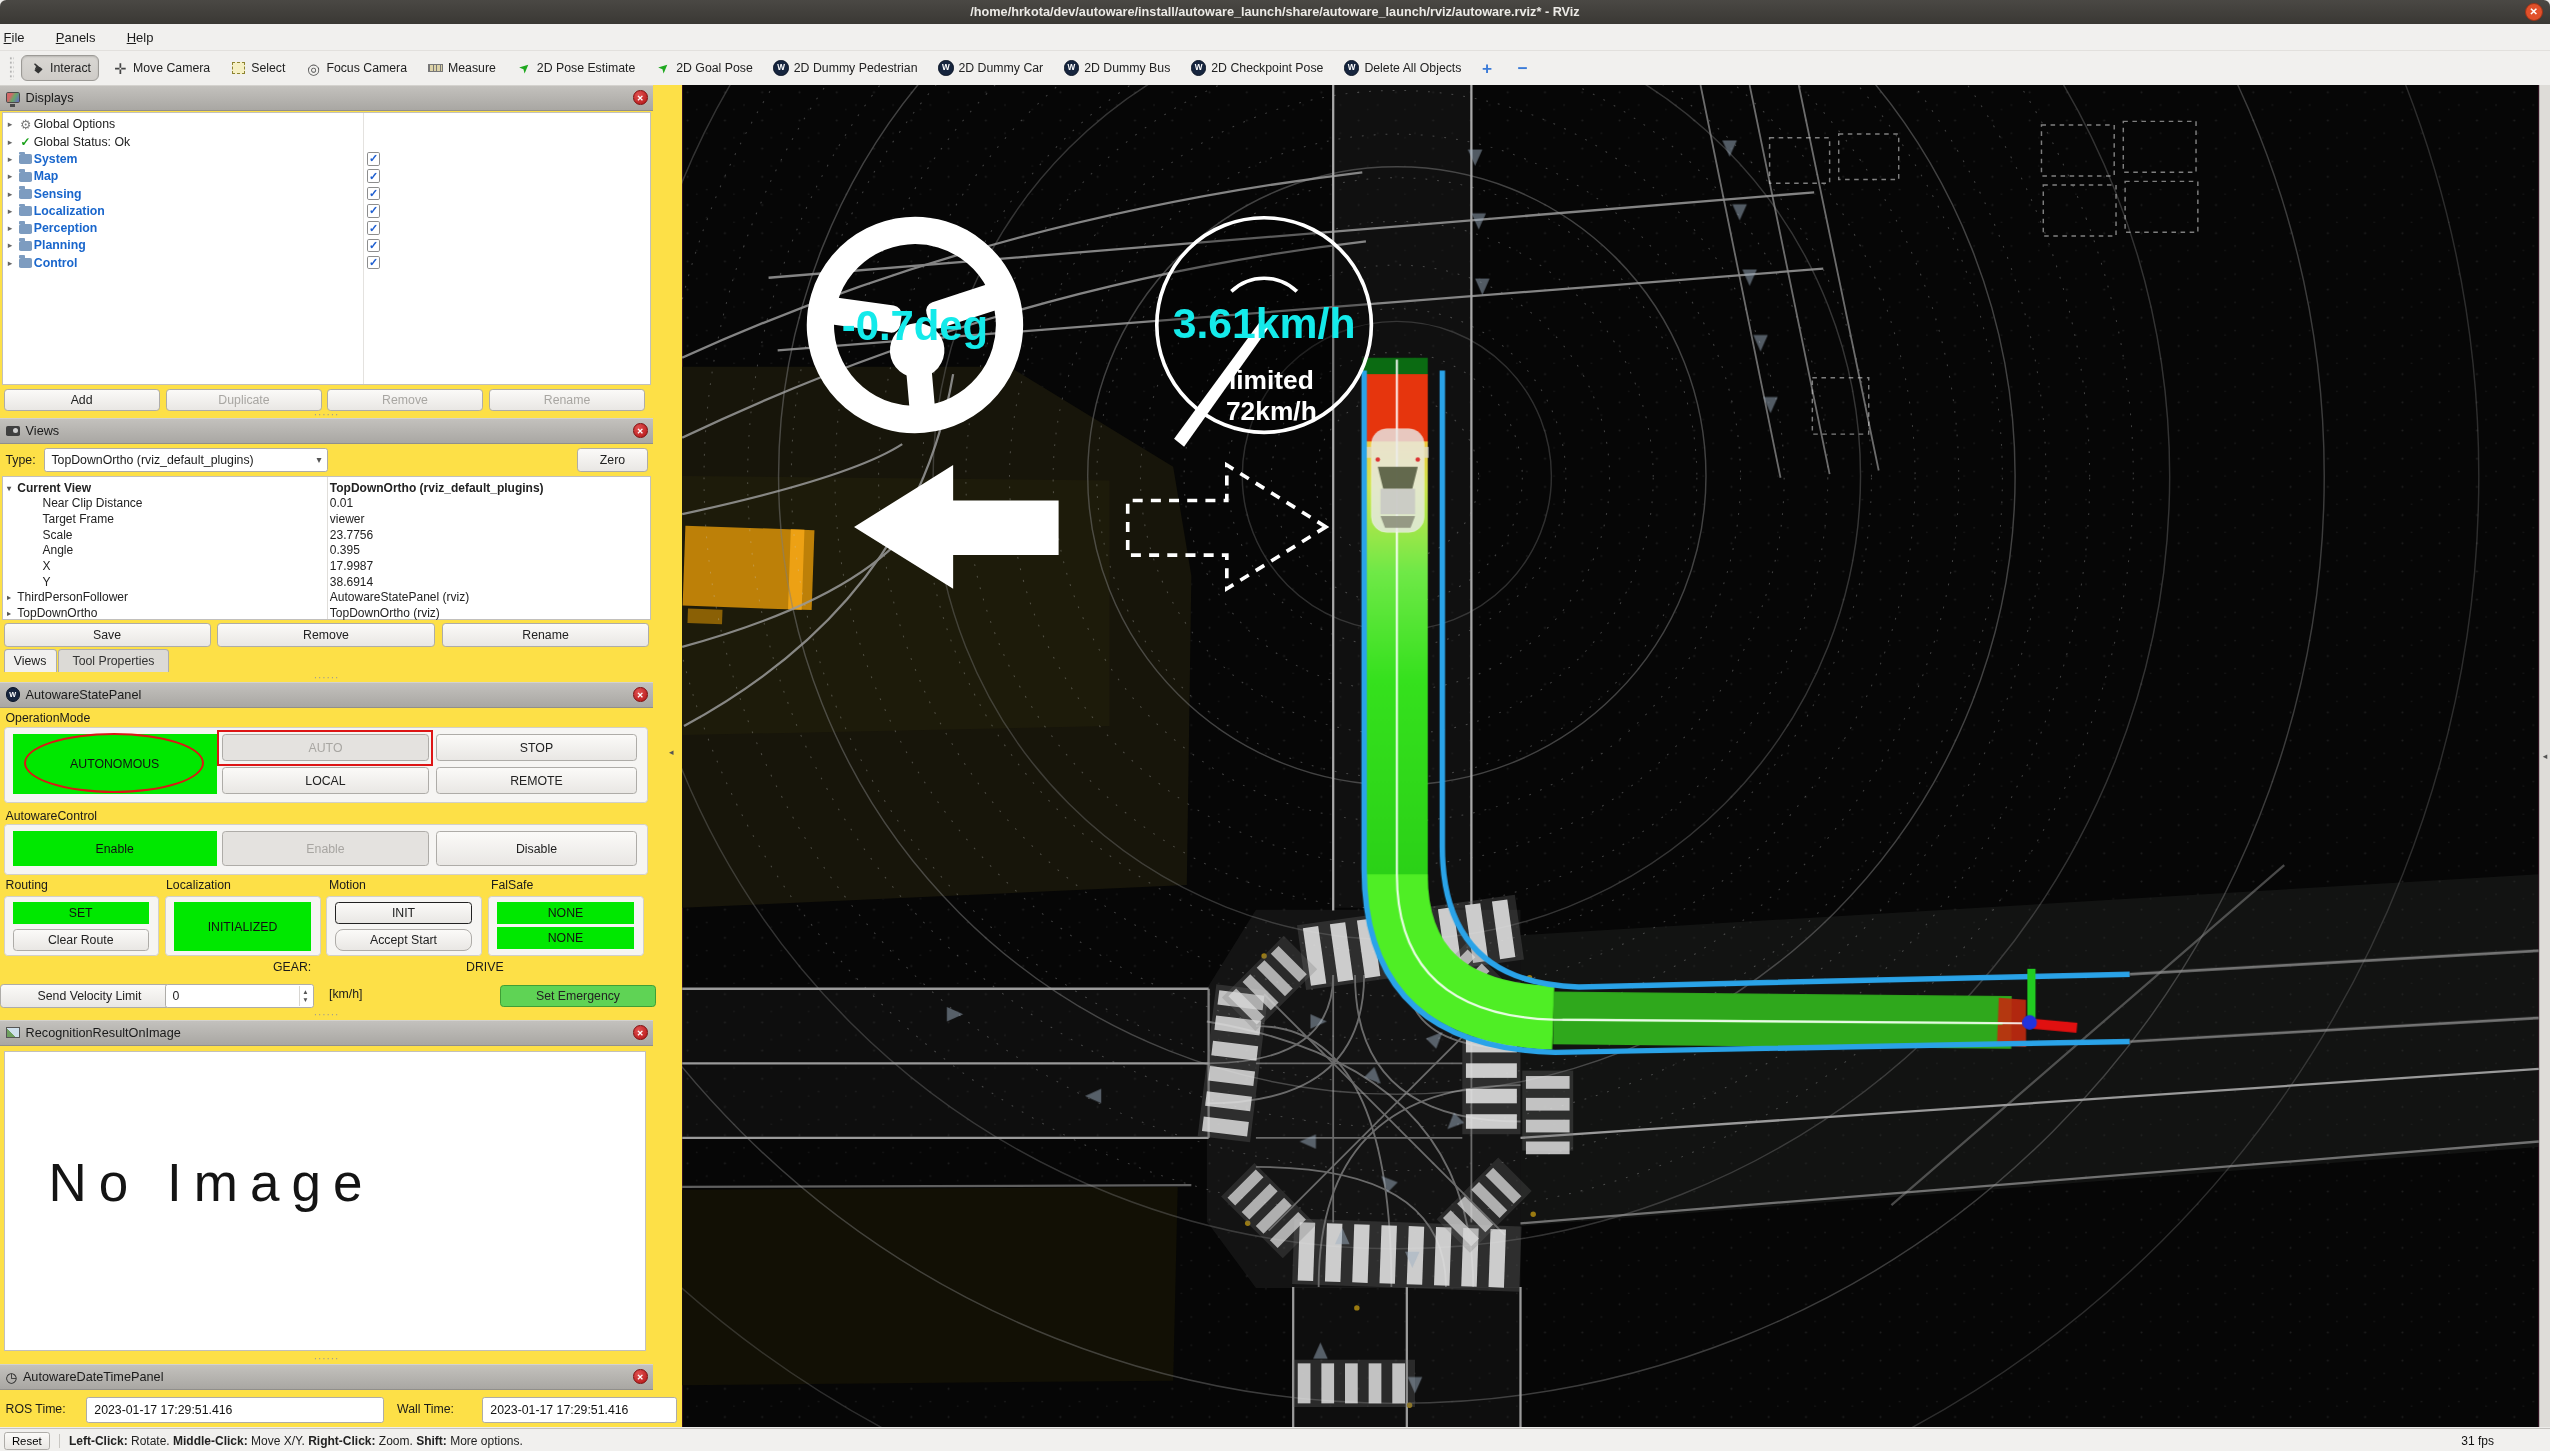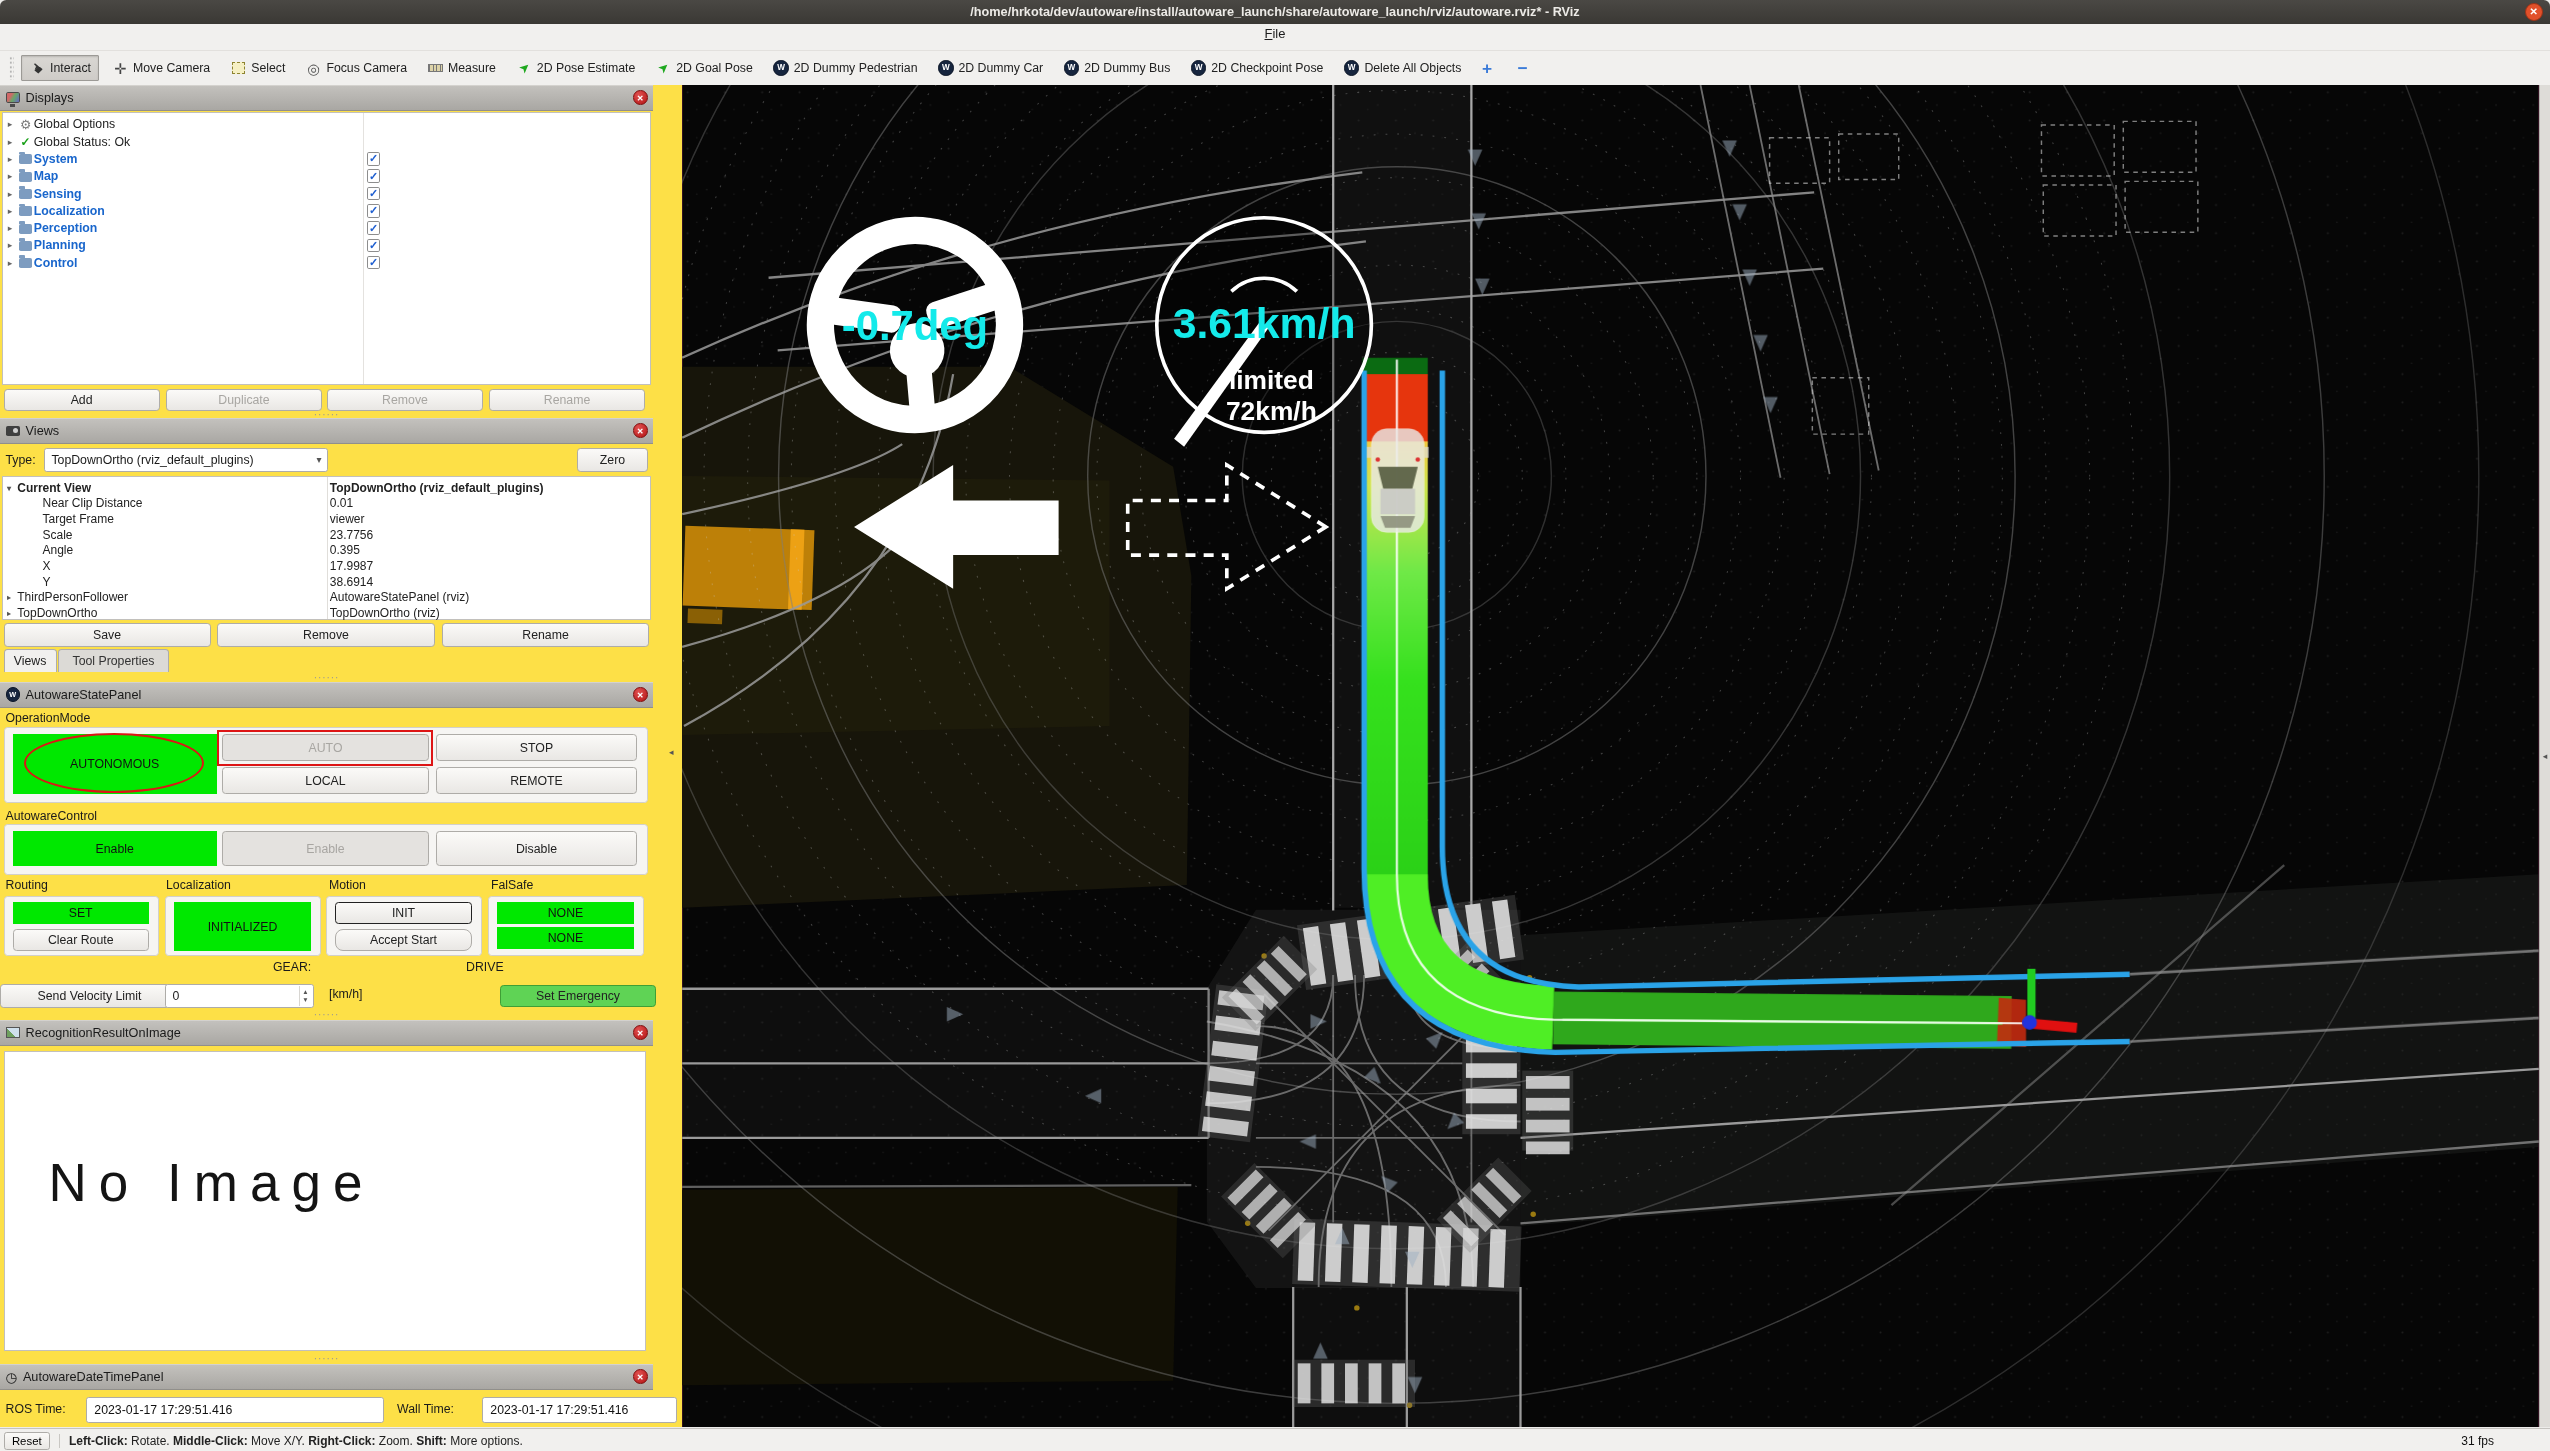--- a/index.html
+++ b/index.html
@@ -12,30 +12,30 @@
     background:linear-gradient(#4a4844,#3a3834); border-radius:6.4px 6.4px 0 0;
     display:flex; align-items:center; justify-content:center; }
   .titlebar .wtitle { color:#eceae6; font-size:12.7px; font-weight:bold; }
   .win-close { position:absolute; right:7.3px; top:2.7px; width:18px; height:18px; border-radius:50%;
     background:radial-gradient(circle at 35% 30%, #f58a5e, #e1502a 60%, #b93а1e);
     background-color:#e1502a; border:0.9px solid #9c3317; color:#fff; font-size:10px; font-weight:bold;
     display:flex; align-items:center; justify-content:center; line-height:1; }
 
   
   .menubar { position:absolute; left:0; top:24px; width:100%; height:27px; background:#f1f0ee;
-    display:flex; align-items:center; gap:24px; padding-left:0; border-bottom:0.9px solid #e2e0dd;flex-direction:column; }
+    display:flex; align-items:center; gap:24px; padding-left:0; border-bottom:0.9px solid #e2e0dd; }
   .menu-item { font-size:13px; color:#1c1c1c; padding:1.8px 3.6px; }
   .menu-item::first-letter { text-decoration:underline; }
 
   
   .toolbar { position:absolute; left:0; top:51px; width:100%; height:35px; background:#f1f0ee;
     border-bottom:0.9px solid #c9c7c3; display:flex; align-items:center; gap:5.5px; padding-left:9px; }
   .tb-handle { width:4.5px; height:24px; margin-right:1.8px;
     background-image:radial-gradient(circle, #aaa 0.9px, transparent 1.1px); background-size:3.6px 4.5px; }
-  .tool { display:flex; align-items:center; gap:4.5px; padding:3.6px 7.3px; border-radius:1px;
+  .tool { display:flex; align-items:center; gap:4.5px; padding:3.6px 7.3px; border-radius:6px;
     font-size:12.3px; color:#222; white-space:nowrap; }
   .tool.active { background:linear-gradient(#d9d7d3,#cfccc8); border:0.9px solid #9c9a96; box-shadow:inset 0 0.9px 1.8px rgba(0,0,0,.15); }
   .tbicon { display:inline-flex; width:16.4px; height:16.4px; align-items:center; justify-content:center; font-size:13.6px; }
   .i-hand::before { content:"☚"; transform:rotate(40deg); color:#333; }
   .i-move::before { content:"✛"; color:#444; font-size:14.6px; }
   .i-select { width:13.6px; height:12px; border:1.8px dashed #8e8430; background:#f6f0c4; }
   .i-focus::before { content:"◎"; color:#555; font-size:14.6px; }
   .i-measure { width:15.5px; height:8.2px; background:#ddd3a8; border:0.9px solid #777;
     background-image:repeating-linear-gradient(90deg,#777 0 0.9px, transparent 0.9px 3.6px); }
   .i-pose::before, .i-goal::before { content:"➤"; color:#1fa81f; transform:rotate(-42deg); font-size:12.7px; }

